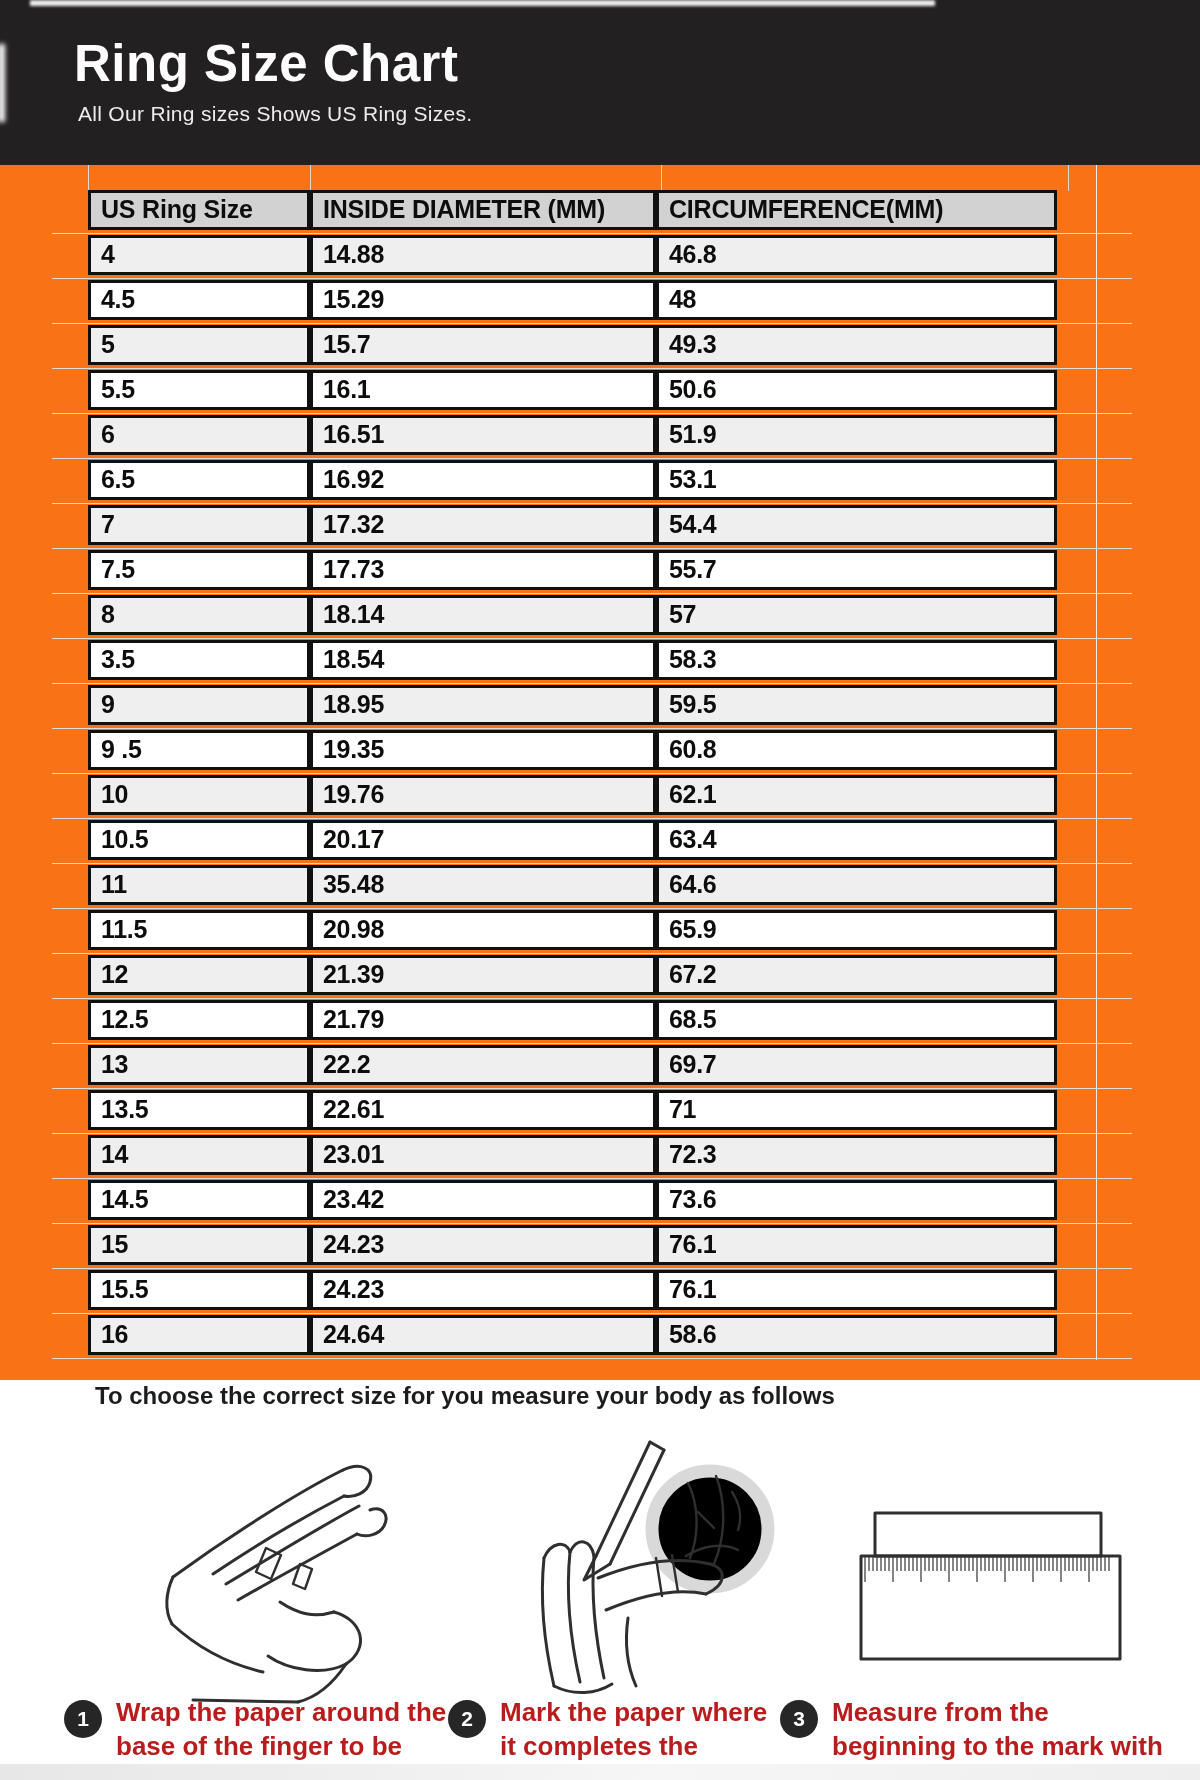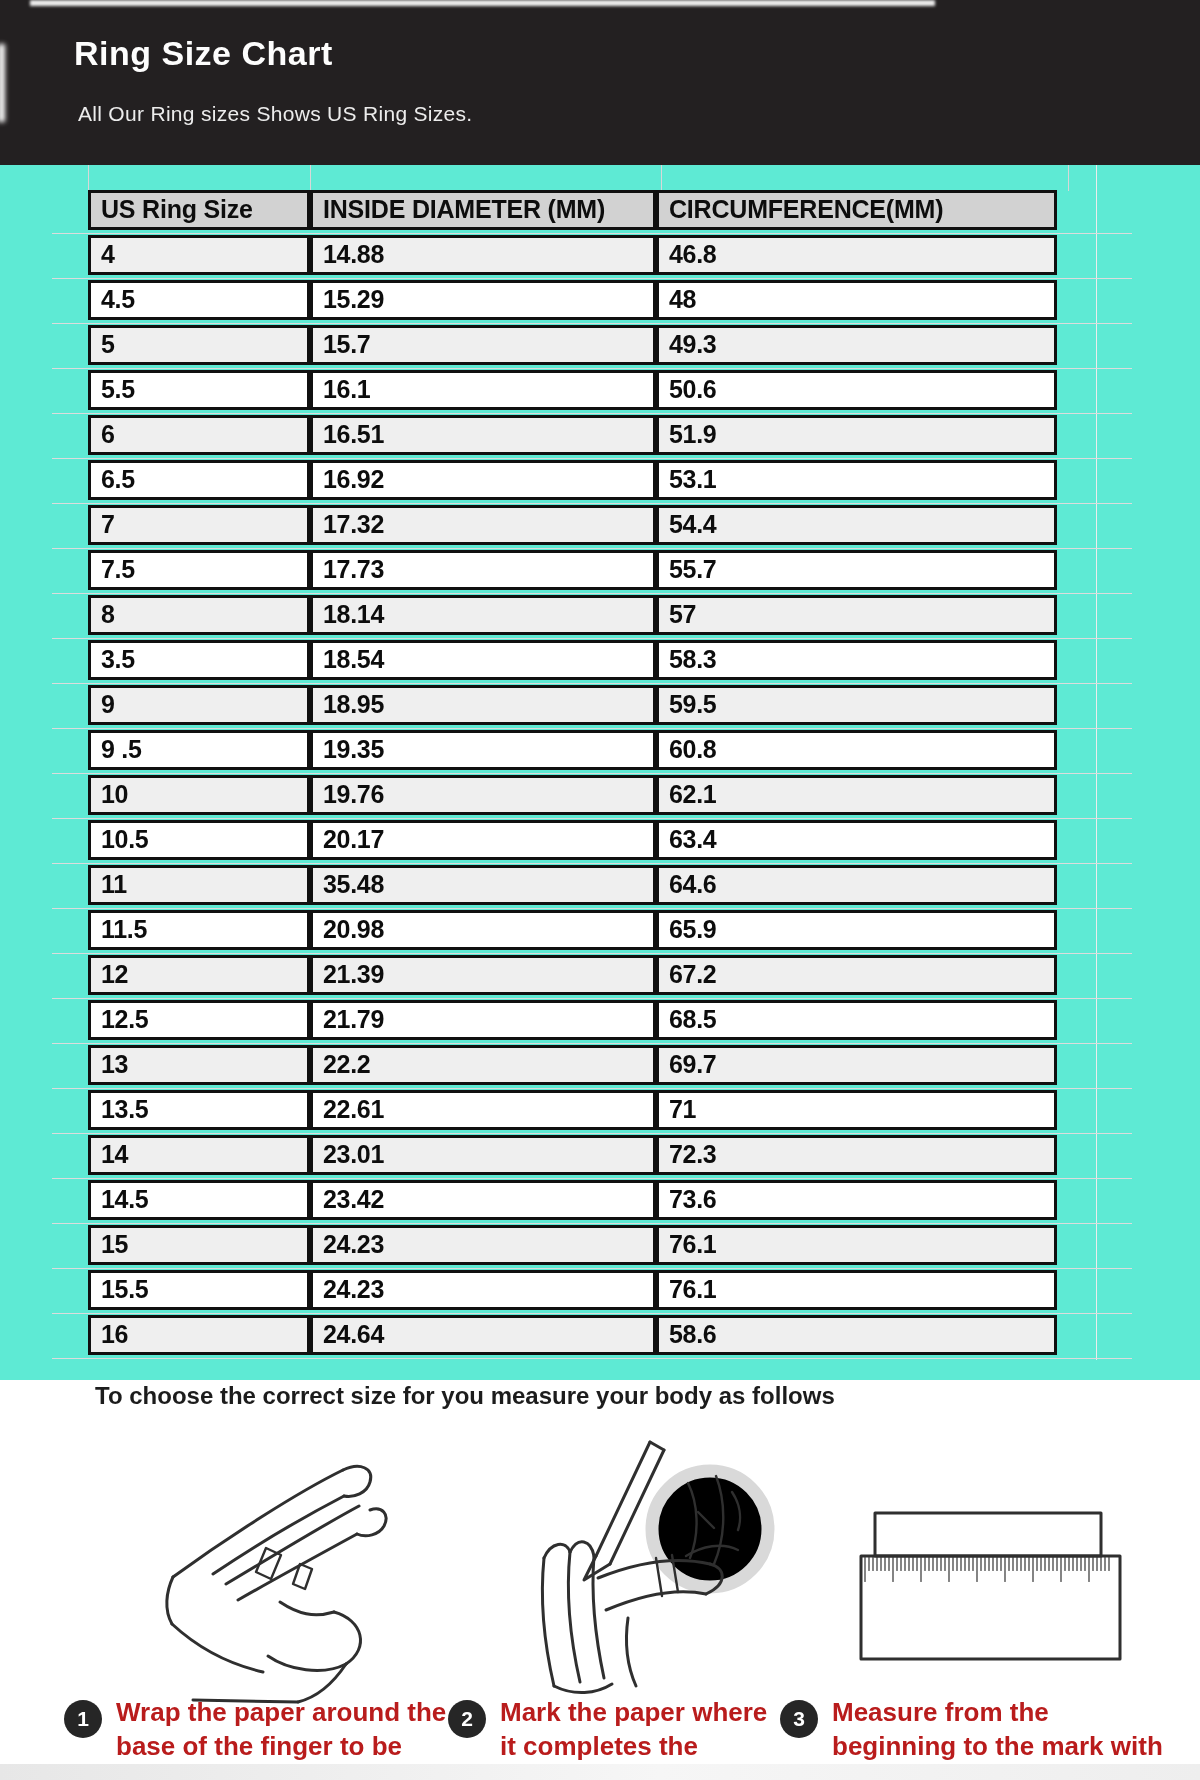--- a/index.html
+++ b/index.html
@@ -18,26 +18,26 @@
   .flap-r { left:1096px; top:163px; width:104px; height:29px; }
   .shade { position:absolute; pointer-events:none; }
   .shade-l { left:-4px; top:188px; width:74px; height:58px;
     background:linear-gradient(200deg, rgba(35,32,33,.85) 8%, rgba(35,32,33,0) 60%); filter:blur(6px); }
   .shade-r { left:1092px; top:186px; width:112px; height:60px;
     background:linear-gradient(158deg, rgba(35,32,33,.85) 10%, rgba(35,32,33,0) 62%); filter:blur(6px); }
   .top-sliver { position:absolute; left:30px; top:0; width:905px; height:6px;
     background:rgba(255,255,255,.92); filter:blur(1.5px); }
   .edge-sliver { position:absolute; left:-2px; top:44px; width:7px; height:78px;
     background:#fff; filter:blur(2.5px); }
-  .title { position:absolute; left:74px; top:34px; font-size:34px; font-weight:bold;
+  .title { position:absolute; left:74px; top:34px; font-size:51px; font-weight:bold;
     color:#fdfdfd; letter-spacing:.5px; }
   .subtitle { position:absolute; left:78px; top:102px; font-size:21px; color:#ececec; letter-spacing:.3px; }
 
   
-  .sheet { position:absolute; left:0; top:165px; width:1200px; height:1215px; background:#5eead4; }
+  .sheet { position:absolute; left:0; top:165px; width:1200px; height:1215px; background:#f97316; }
   .vstub { position:absolute; top:0; width:1px; height:26px; background:#d8d8d8; }
   .vline-right { position:absolute; left:1096px; top:0; width:1px; height:1195px; background:#ececec; }
 
   .ring-table { position:absolute; left:88px; top:25px; width:980px; }
   .trow { position:relative; display:flex; height:40px; margin-bottom:5px; }
   .cell {
     border:3px solid #101010; background:#fff;
     display:flex; align-items:center; padding:0 6px 2px 10px;
     font-weight:bold; font-size:25px; letter-spacing:-.3px; color:#0d0d0d;
   }

